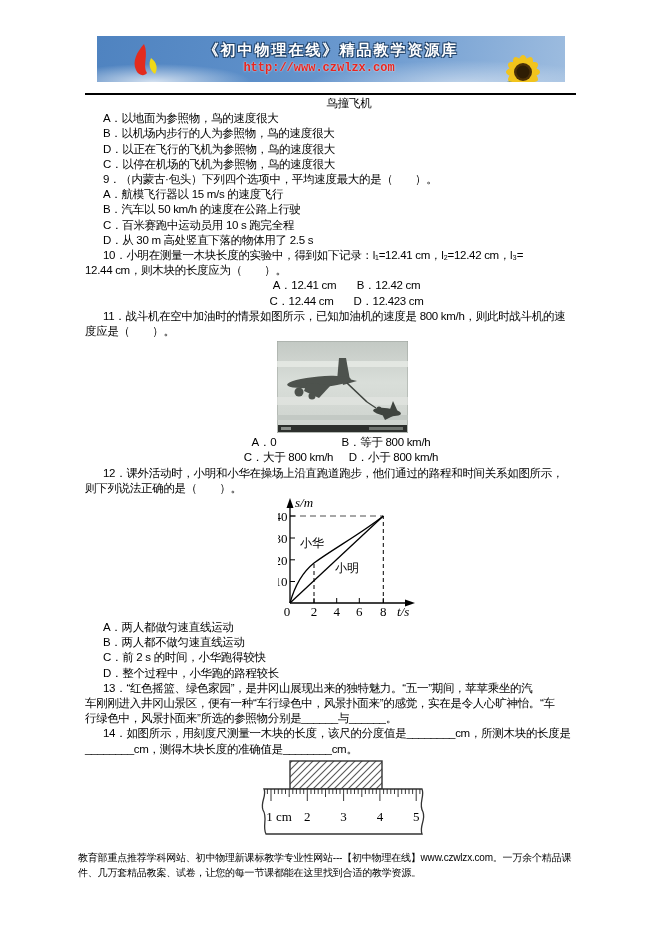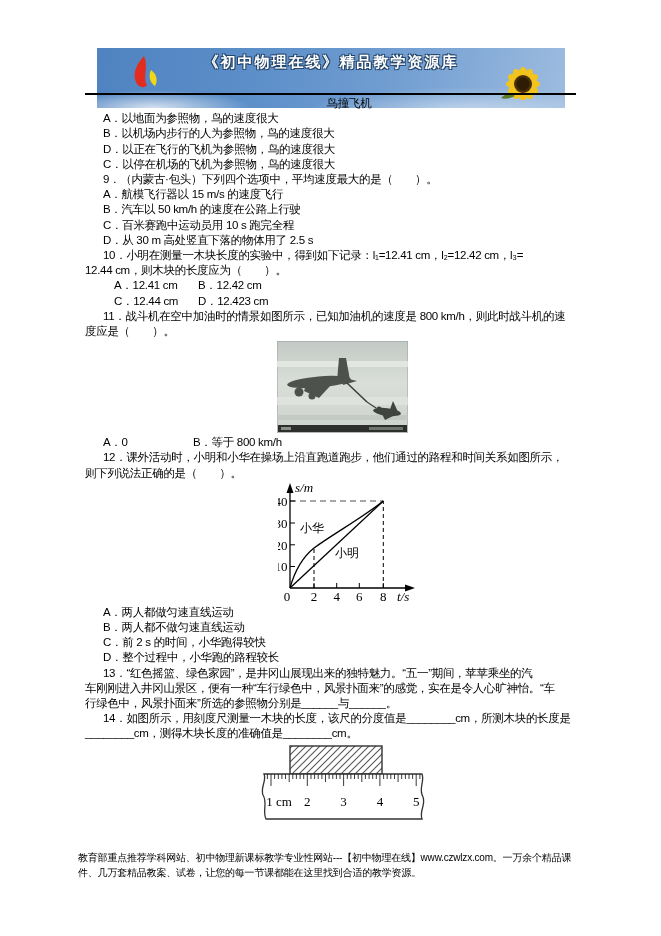--- a/index.html
+++ b/index.html
@@ -3,21 +3,21 @@
 <meta charset="utf-8">
 <style>
   html,body { margin:0; padding:0; background:#fff; }
   .page {
     position:relative; width:661px; height:936px; background:#ffffff;
     font-family:"Liberation Sans","DejaVu Sans",sans-serif; color:#000;
     overflow:hidden;
   }
   
   .banner {
-    position:absolute; left:97px; top:48px; width:468px; height:60px;
+    position:absolute; left:97px; top:36px; width:468px; height:46px;
     background:
       radial-gradient(ellipse 140px 26px at 12% 100%, rgba(255,255,255,.75), rgba(255,255,255,0) 70%),
       radial-gradient(ellipse 220px 34px at 78% 105%, rgba(255,255,255,.5), rgba(255,255,255,0) 70%),
       linear-gradient(100deg,#4f83c0 0%, #5d8fc9 35%, #739fd2 65%, #9dbcdf 100%);
     overflow:hidden;
   }
   .banner-title {
     position:absolute; left:64px; right:64px; top:5px; text-align:center;
     font-size:15px; font-weight:bold; letter-spacing:2px; color:#ffffff;
     text-shadow:1px 1px 0 #24456b,-1px -1px 0 #24456b,1px -1px 0 #24456b,-1px 1px 0 #24456b;
@@ -34,21 +34,21 @@
   .header-rule { position:absolute; left:85px; top:93px; width:491px; height:2px; background:#000; }
   
   .content {
     position:absolute; left:85px; top:96px; width:494px;
     font-size:11.5px; line-height:15.2px; letter-spacing:-0.3px;
   }
   .doc-title { text-align:center; text-indent:34px; }
   .ln  { white-space:nowrap; }
   .ind { padding-left:18px; }
   .ind2{ padding-left:29px; }
-  .optrow { display:flex; white-space:nowrap; }
+  .optrow { display:flex; white-space:nowrap;justify-content:center; }
   .fig { display:block; }
   .photo-fig { margin:2px 0 2px 192px; }
   .graph-fig { margin:1px 0 1px 193px; }
   .ruler-fig { margin:3px 0 0 173px; }
   
   .footer {
     position:absolute; left:78px; top:851px; width:508px;
     font-size:10px; font-weight:normal; line-height:14.5px; letter-spacing:-0.2px;
   }
   svg text { letter-spacing:0; }
@@ -58,20 +58,21 @@
 <body>
 
 <div class="page">
 
   <div class="banner">
     <svg class="logo" width="34" height="36" viewBox="0 0 34 36">
       <path d="M15,1 C8,9 3,18 7,27 C9,32 15,34 18,30 C13,23 20,12 15,1 Z" fill="#e32b1e"></path>
       <path d="M22,15 C19,21 21,28 26,31 C29,26 28,19 22,15 Z" fill="#f0d818"></path>
     </svg>
     <div class="banner-title">《初中物理在线》精品教学资源库</div>
+    <div class="banner-url">http://www.czwlzx.com</div>
     <svg class="sunflower" width="56" height="40" viewBox="0 0 56 40">
       <g transform="translate(28,24)">
         <g fill="#f2c41c">
           <ellipse rx="6" ry="17" transform="rotate(0)"></ellipse>
           <ellipse rx="6" ry="17" transform="rotate(30)"></ellipse>
           <ellipse rx="6" ry="17" transform="rotate(60)"></ellipse>
           <ellipse rx="6" ry="17" transform="rotate(90)"></ellipse>
           <ellipse rx="6" ry="17" transform="rotate(120)"></ellipse>
           <ellipse rx="6" ry="17" transform="rotate(150)"></ellipse>
         </g>
@@ -144,20 +145,24 @@
       </g>
 
       <rect x="1" y="84" width="129" height="7" fill="#2c2f2c"></rect>
       <rect x="4" y="86" width="10" height="3" fill="#8a8f8a"></rect>
       <rect x="92" y="86" width="34" height="3" fill="#6f746f"></rect>
     </svg>
 
     <div class="optrow ind">
       <span style="flex:0 0 90px">A．0</span>
       <span>B．等于 800 km/h</span>
+    </div>
+    <div class="optrow ind">
+      <span style="flex:0 0 105px">C．大于 800 km/h</span>
+      <span>D．小于 800 km/h</span>
     </div>
 
     <div class="ln ind">12．课外活动时，小明和小华在操场上沿直跑道跑步，他们通过的路程和时间关系如图所示，</div>
     <div class="ln">则下列说法正确的是（　　）。</div>
 
     <svg class="fig graph-fig" width="167" height="122" viewBox="0 0 167 122">
 
       <line x1="12" y1="19" x2="105.3" y2="19" stroke="#8a8a8a" stroke-width="1.6" stroke-dasharray="6,4"></line>
       <line x1="105.3" y1="106" x2="105.3" y2="19" stroke="#000" stroke-width="1" stroke-dasharray="4,3"></line>
       <line x1="36" y1="106" x2="36" y2="66" stroke="#000" stroke-width="1" stroke-dasharray="4,3"></line>

